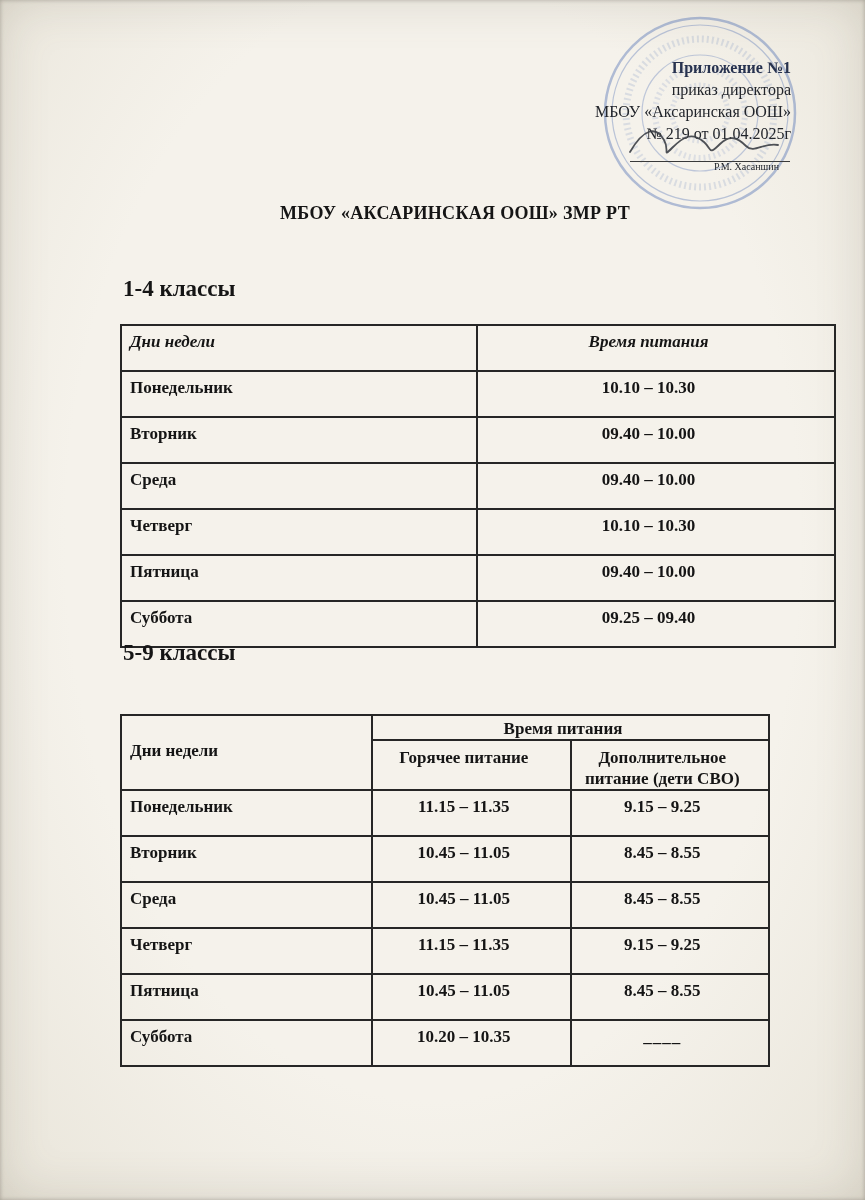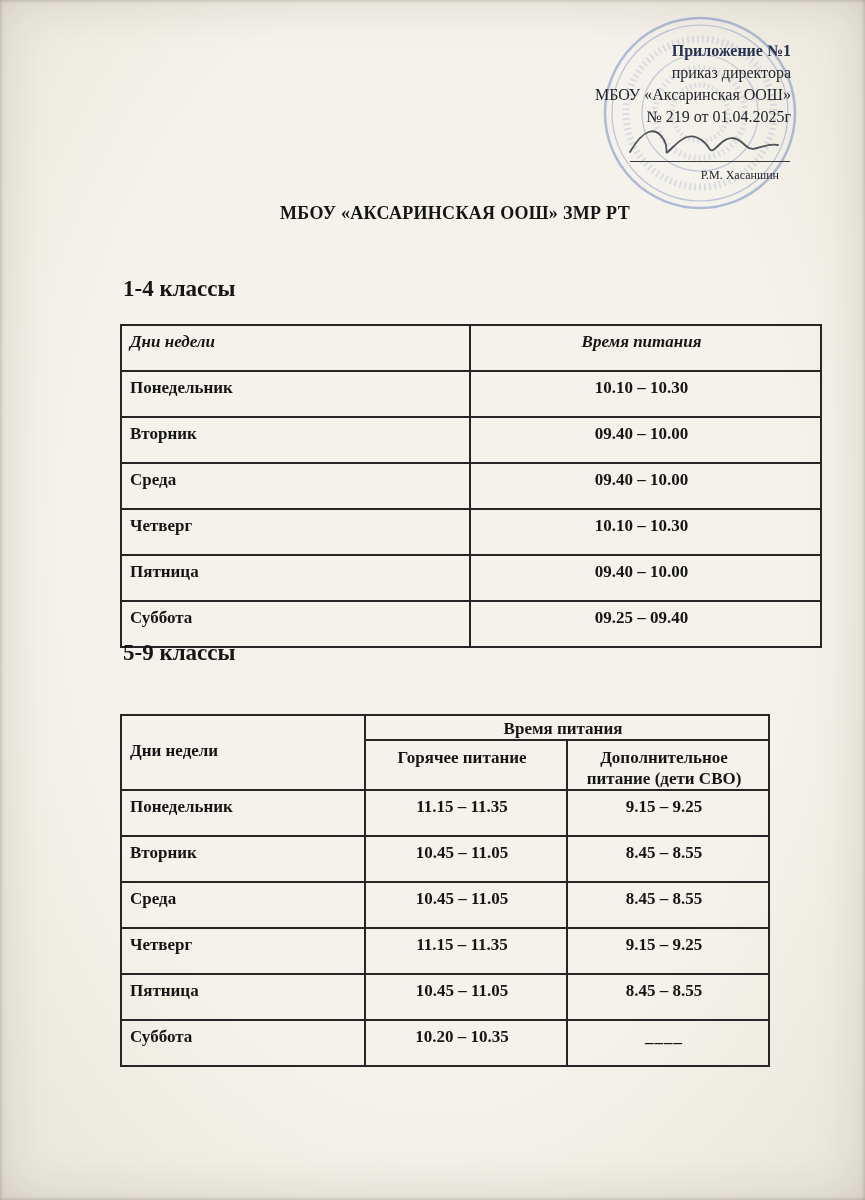--- a/index.html
+++ b/index.html
@@ -10,36 +10,36 @@
     box-shadow: inset 0 0 50px rgba(110,100,80,0.20), inset 0 0 4px rgba(60,55,45,0.35);
     font-family:"Liberation Serif", serif; color:#151515; overflow:hidden;
   }
 
   
   .stamp { position:absolute; top:8px; left:588px; width:225px; height:215px; opacity:0.55; }
   .sig-wrap { position:absolute; top:118px; left:612px; width:185px; height:48px; }
   .sig-line { position:absolute; left:18px; bottom:4px; width:160px; border-bottom:1.5px solid #3a3a3a; }
 
   
-  .header-block { position:absolute; top:40px; right:74px; text-align:right; font-size:16px; line-height:22px; }
+  .header-block { position:absolute; top:57px; right:74px; text-align:right; font-size:16px; line-height:22px; }
   .header-line1 { font-weight:bold; color:#27324f; }
   .header-line2, .header-line3, .header-line4 { color:#22252b; }
-  .signer { position:absolute; top:168px; right:86px; font-size:12px; color:#22252b; }
+  .signer { position:absolute; top:161px; right:86px; font-size:10px; color:#22252b; }
 
   
   .title { position:absolute; top:200px; left:60px; width:790px; text-align:center;
            font-weight:bold; font-size:18px; line-height:27px; letter-spacing:0.3px; }
 
   .section-label { position:absolute; left:123px; font-weight:bold; font-size:23px; }
   .section-1 { top:276px; }
   .section-2 { top:640px; }
 
   
   table { position:absolute; border-collapse:collapse; table-layout:fixed; }
-  td, th { border:2px solid #262626; font-size:17px; font-weight:bold; vertical-align:top; padding:6px 16px 0 8px; }
+  td, th { border:2px solid #262626; font-size:17px; font-weight:bold; vertical-align:top; padding:6px 23px 0 8px; }
   .t1 { left:120px; top:324px; width:648px; }
   .t1 .c-day { width:323px; text-align:left; }
   .t1 .c-time { width:325px; text-align:center; }
   .t1 .hdr td { font-style:italic; height:38px; }
   .t1 .row td { height:38px; }
 
   .t2 { left:120px; top:714px; width:650px; }
   .t2 .c1 { width:218px; text-align:left; }
   .t2 .c2 { width:216px; text-align:center; }
   .t2 .c3 { width:216px; text-align:center;margin-top:8px; }

